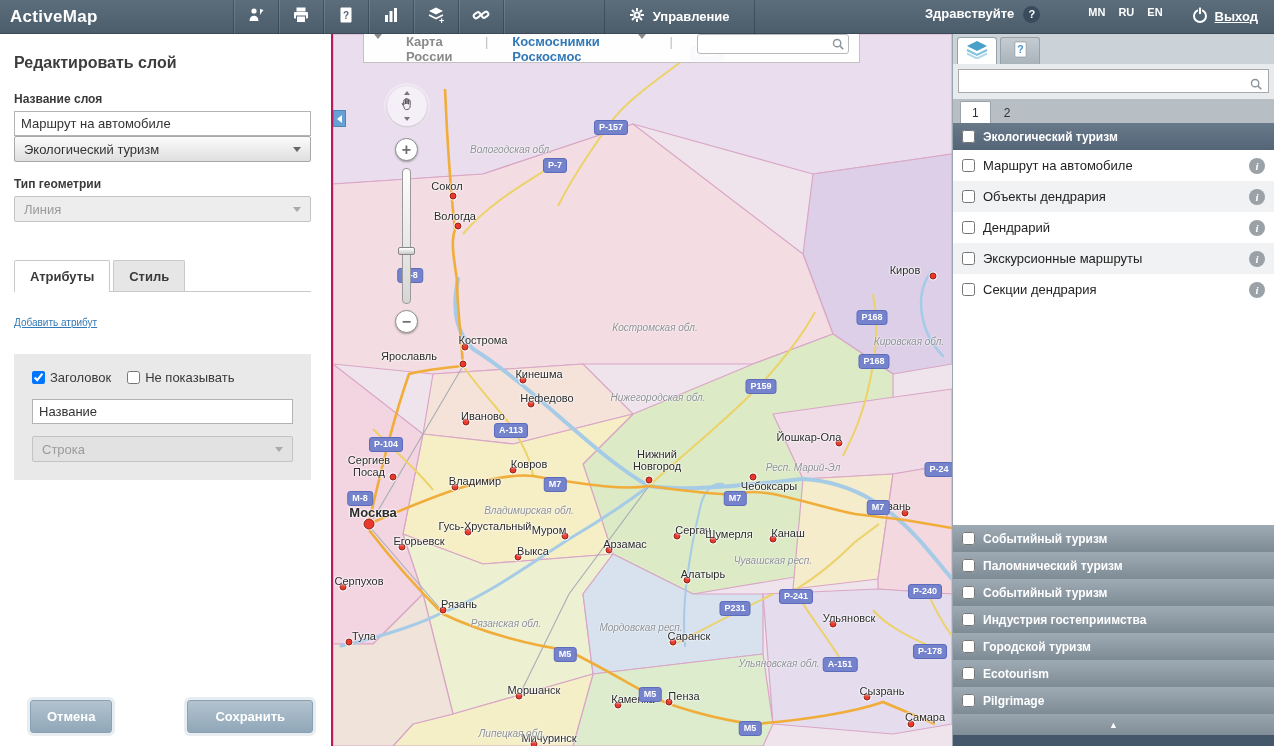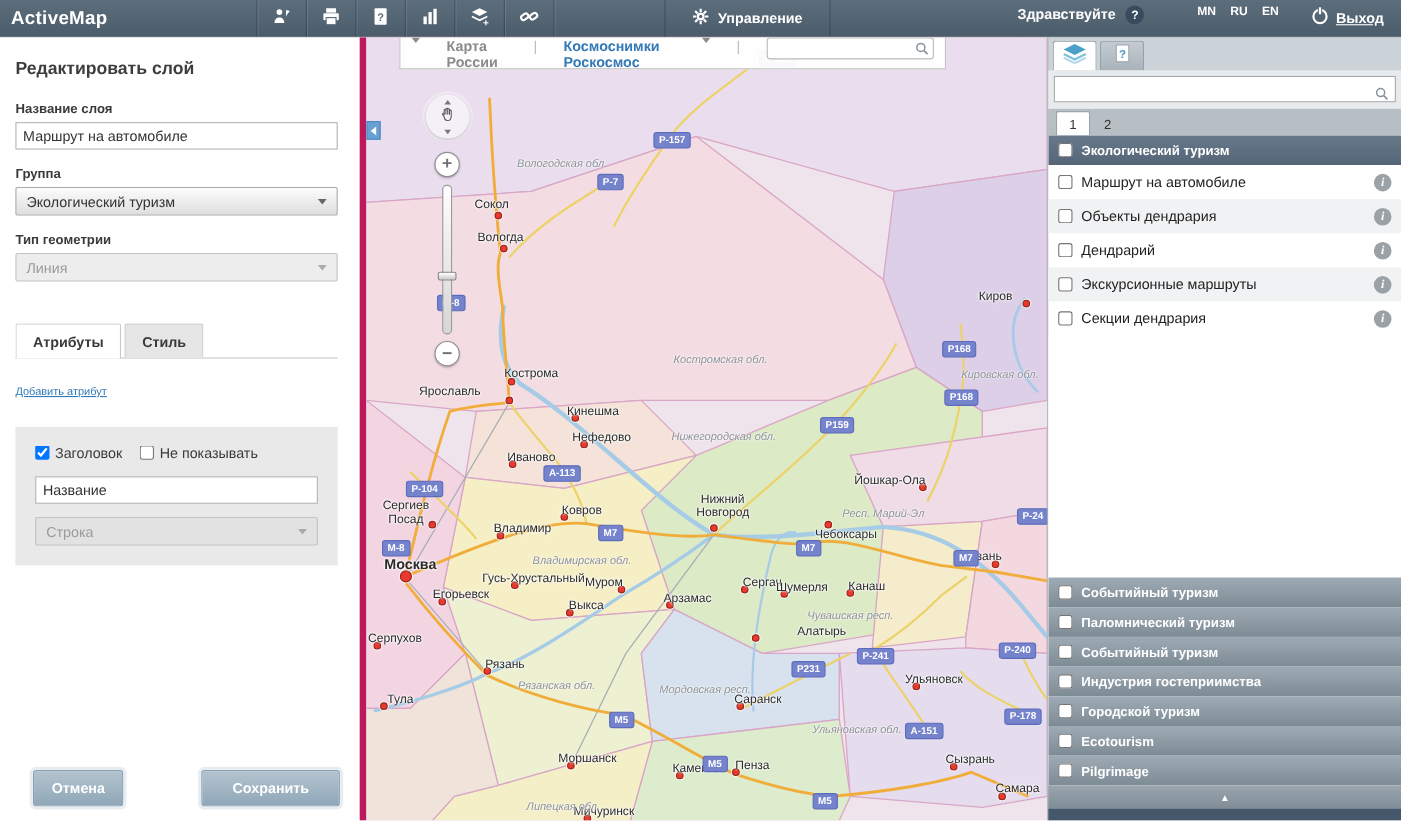--- a/index.html
+++ b/index.html
@@ -18,21 +18,21 @@
   .help-badge { width:17px; height:17px; margin-left:9px; border-radius:50%; background:#394c5d; display:flex; align-items:center; justify-content:center; font-size:11px; font-weight:bold; cursor:pointer; }
   .langs { display:flex; gap:13px; margin-left:48px; }
   .lang { color:#fff; font-size:11px; font-weight:bold; text-decoration:none; cursor:pointer; }
   .logout-wrap { display:flex; align-items:center; gap:6px; margin-left:28px; cursor:pointer; }
   .logout { color:#fff; font-size:13px; font-weight:bold; text-decoration:underline; }
 
   
   .content { display:flex; height:712px; }
 
   
-  .left-panel { width:333px; flex-shrink:0; background:#fff; position:relative; padding:12px 20px 0 14px; border-right:6px solid #be185d; }
+  .left-panel { width:333px; flex-shrink:0; background:#fff; position:relative; padding:12px 20px 0 14px; border-right:2px solid #be185d; }
   .panel-title { font-size:16px; font-weight:bold; color:#3d3d3d; margin:8px 0 20px; }
   .flabel { display:block; font-size:12px; font-weight:bold; color:#3a3a3a; margin:15px 0 5px; }
   .tinput { width:100%; height:25px; border:1px solid #b3b3b3; padding:2px 6px; font-size:13px; color:#333; font-family:inherit; }
   .select { height:26px; border:1px solid #a8a8a8; border-radius:2px; background:linear-gradient(#fcfcfc,#dedede); display:flex; align-items:center; justify-content:space-between; padding:0 9px; font-size:13px; color:#333; cursor:pointer; }
   .select.disabled { background:#ededed; color:#9b9b9b; border-color:#c3c3c3; cursor:default; }
   .sel-arrow { width:0; height:0; border-left:4px solid transparent; border-right:4px solid transparent; border-top:5px solid #666; }
   .select.disabled .sel-arrow { border-top-color:#aaa; }
   .tabs { display:flex; margin-top:38px; border-bottom:1px solid #c9c9c9; }
   .ltab { padding:8px 15px 7px; font-size:13px; font-weight:bold; color:#3a3a3a; border:1px solid #c9c9c9; border-bottom:none; background:#e6e6e6; margin-right:3px; cursor:pointer; border-radius:2px 2px 0 0; }
   .ltab.active { background:#fff; margin-bottom:-1px; padding-bottom:8px; }
@@ -195,21 +195,20 @@
   </header>
 
   <div class="content">
 
     <aside class="left-panel">
       <div class="panel-title">Редактировать слой</div>
 
       <label class="flabel">Название слоя</label>
       <input class="tinput" value="Маршрут на автомобиле" style="">
 
-      <label class="flabel">Группа</label>
       <div class="select">
         <span>Экологический туризм</span>
         <span class="sel-arrow"></span>
       </div>
 
       <label class="flabel">Тип геометрии</label>
       <div class="select disabled">
         <span>Линия</span>
         <span class="sel-arrow"></span>
       </div>
@@ -345,21 +344,21 @@
           <span class="clabel" style="left: 455px; top: 493px;">Канаш</span>
           <span class="cdot" style="left: 69px; top: 513px;"></span>
           <span class="clabel" style="left: 86px; top: 501px;">Егорьевск</span>
           <span class="cdot" style="left: 276px; top: 516px;"></span>
           <span class="clabel" style="left: 292px; top: 504px;">Арзамас</span>
           <span class="cdot" style="left: 185px; top: 523px;"></span>
           <span class="clabel" style="left: 200px; top: 511px;">Выкса</span>
           <span class="cdot" style="left: 10px; top: 553px;"></span>
           <span class="clabel" style="left: 26px; top: 541px;">Серпухов</span>
           <span class="cdot" style="left: 354px; top: 546px;"></span>
-          <span class="clabel" style="left: 370px; top: 534px; margin-left: 44px;">Алатырь</span>
+          <span class="clabel" style="left: 370px; top: 534px;">Алатырь</span>
           <span class="cdot" style="left: 110px; top: 576px;"></span>
           <span class="clabel" style="left: 126px; top: 564px;">Рязань</span>
           <span class="cdot" style="left: 500px; top: 590px;"></span>
           <span class="clabel" style="left: 516px; top: 578px;">Ульяновск</span>
           <span class="cdot" style="left: 16px; top: 608px;"></span>
           <span class="clabel" style="left: 31px; top: 596px;">Тула</span>
           <span class="cdot" style="left: 340px; top: 608px;"></span>
           <span class="clabel" style="left: 356px; top: 596px;">Саранск</span>
           <span class="cdot" style="left: 534px; top: 663px;"></span>
           <span class="clabel" style="left: 549px; top: 651px;">Сызрань</span>

